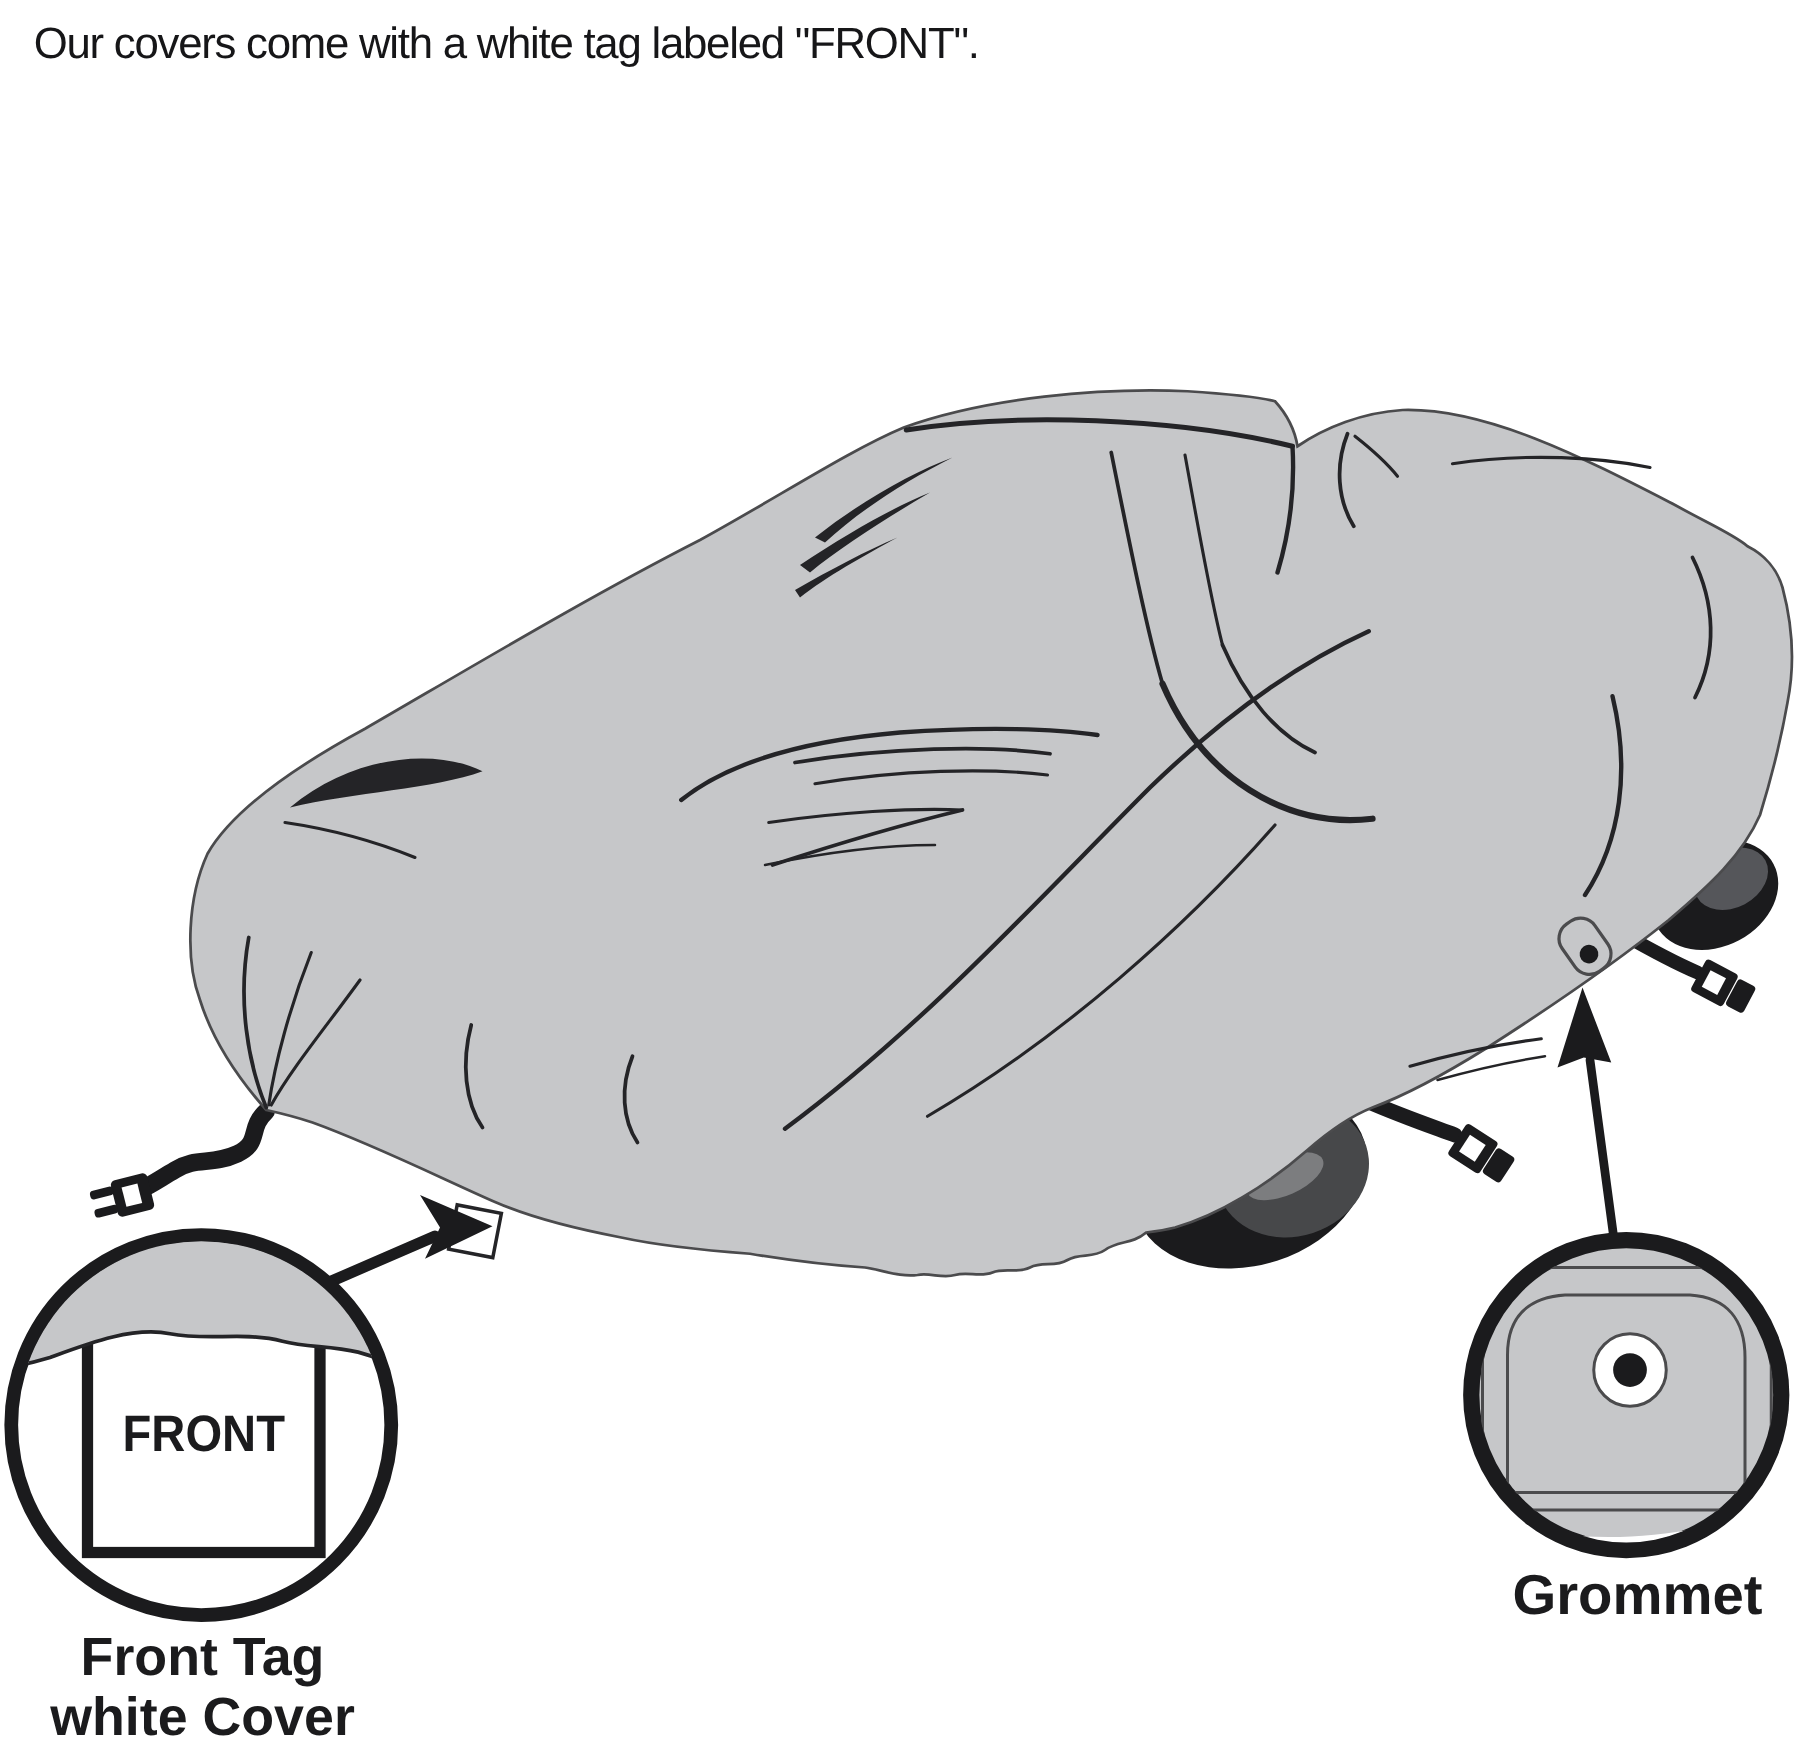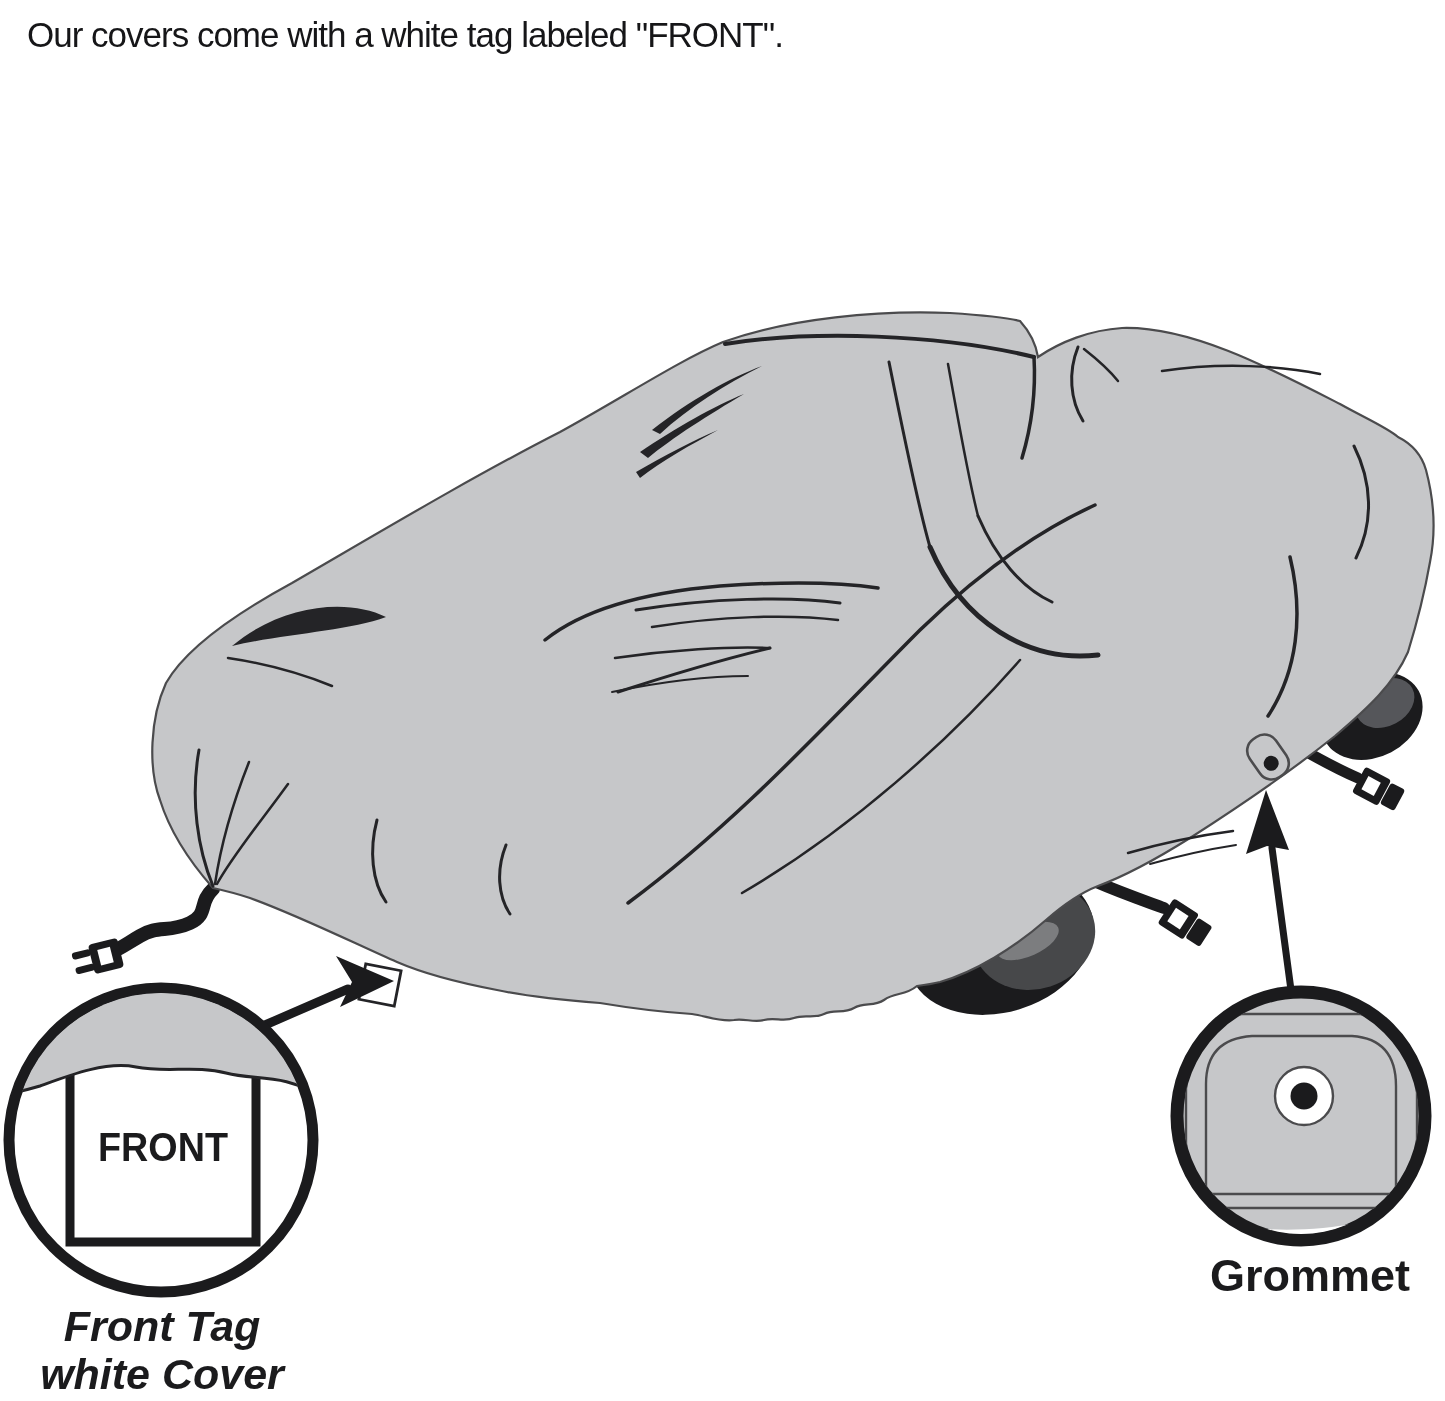--- a/index.html
+++ b/index.html
@@ -26,21 +26,21 @@
     padding-left:27px;
   }
   .front-tag-text{
     position:absolute;left:70px;top:1124px;width:186px;text-align:center;
     color:var(--ink-black);font-weight:700;font-size:41px;letter-spacing:0px;
     transform:scaleX(.92);transform-origin:center;
   }
   .callout-label{
     position:absolute;color:var(--ink-black);font-weight:700;text-align:center;
   }
-  .label-front-tag{left:2px;top:1302px;width:320px;font-size:43px;line-height:48px;font-style:italic;}
+  .label-front-tag{left:2px;top:1302px;width:320px;font-size:43px;line-height:48px;}
   .label-grommet{left:1160px;top:1252px;width:300px;font-size:45px;line-height:48px;}
 
   .cover{fill:var(--cover-gray);stroke:var(--outline);stroke-width:2.2;}
   .wr{fill:none;stroke:var(--line-dark);stroke-linecap:round;}
   .wrf{fill:var(--line-dark);stroke:none;}
   .strap{fill:none;stroke:var(--ink-black);stroke-linecap:round;}
   .blk{fill:var(--ink-black);}
   .detail-line{fill:none;stroke:var(--outline);stroke-width:2.4;}
 </style>
 </head>

